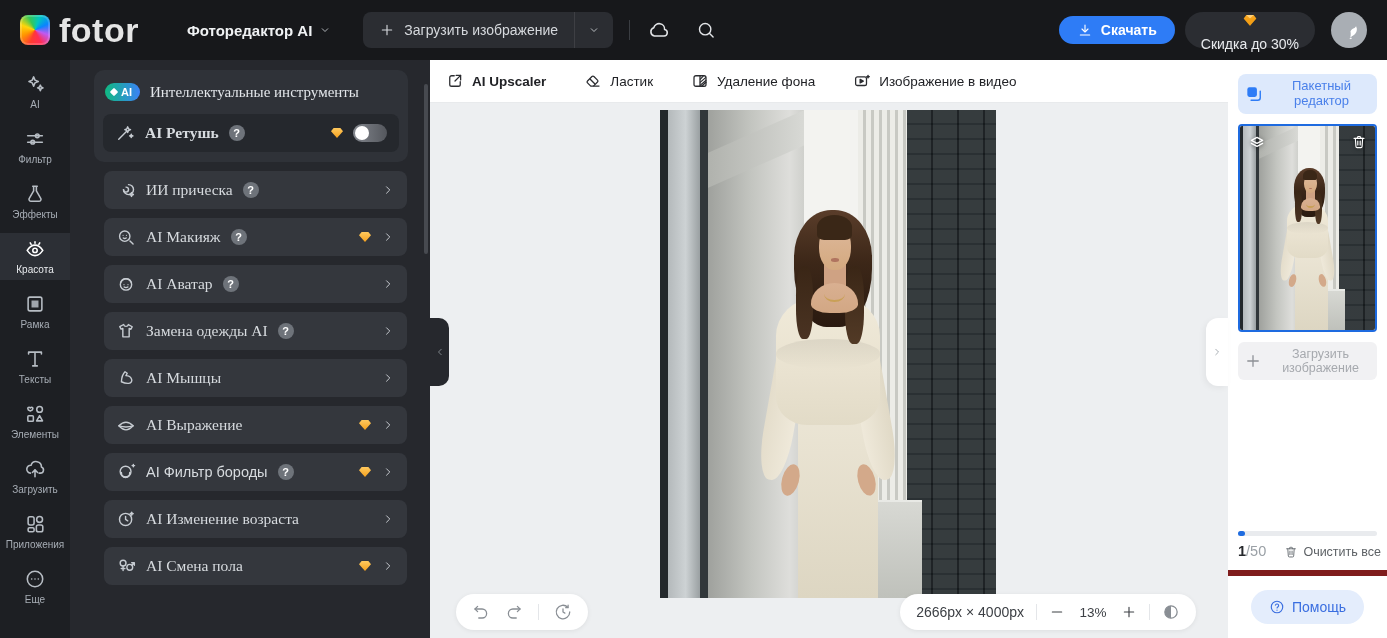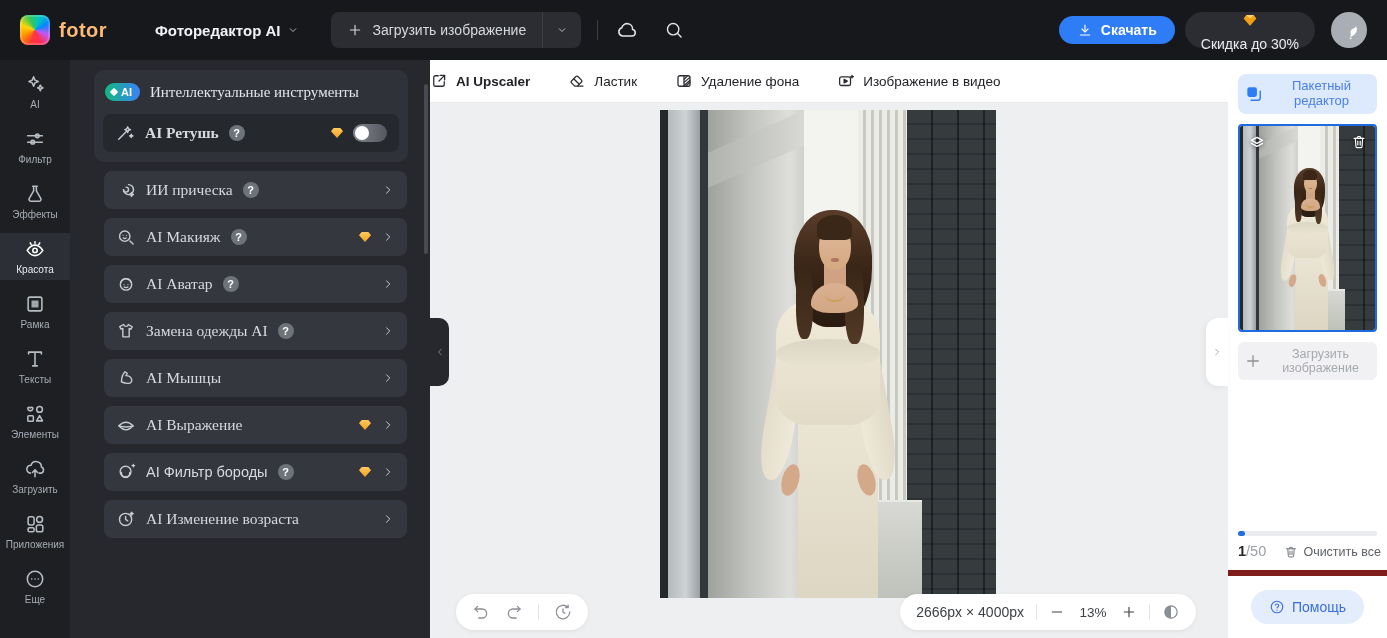--- a/index.html
+++ b/index.html
@@ -10,21 +10,21 @@
   .i12{width:12px;height:12px;} .i14{width:14px;height:14px;} .i16{width:16px;height:16px;}
   .i18{width:18px;height:18px;} .i20{width:20px;height:20px;} .i22{width:22px;height:22px;}
 
   
   .header{position:absolute;left:0;top:0;width:1387px;height:60px;background:#17181b;
           display:flex;align-items:center;padding:0 20px;box-sizing:border-box;z-index:30;}
   .logo{display:flex;align-items:center;gap:9px;cursor:pointer;}
   .logo-mark{width:30px;height:30px;border-radius:8px;
       background:conic-gradient(from 200deg,#ff3b30,#ff9500,#ffd60a,#34c759,#00c7be,#0a84ff,#bf5af2,#ff2d55,#ff3b30);
       box-shadow:inset 0 0 0 2px rgba(255,255,255,.18);}
-  .logo-text{color:#fdba74;font-size:20px;font-weight:700;letter-spacing:.5px;}
+  .logo-text{color:#e5e5e5;font-size:34px;font-weight:700;letter-spacing:.5px;}
   .editor-menu{display:flex;align-items:center;gap:7px;margin-left:48px;color:#f0f2f4;
       font-size:15px;font-weight:700;cursor:pointer;}
   .editor-menu .ic{color:#c9cdd2;}
   .upload-split{display:flex;margin-left:32px;background:#2b2d32;border-radius:8px;overflow:hidden;height:36px;}
   .upload-main{display:flex;align-items:center;gap:9px;padding:0 16px;color:#d6d9dd;font-size:14px;cursor:pointer;}
   .upload-main .ic{color:#d6d9dd;}
   .upload-caret{width:38px;display:flex;align-items:center;justify-content:center;
       border-left:1px solid rgba(255,255,255,.09);color:#cfd3d7;cursor:pointer;}
   .hdr-divider{width:1px;height:20px;background:#3a3d42;margin:0 18px 0 16px;}
   .hdr-icon{color:#e2e4e7;margin-right:26px;cursor:pointer;}
@@ -79,21 +79,21 @@
   .handleL{position:absolute;left:430px;top:318px;width:19px;height:68px;background:#26282d;
       border-radius:0 10px 10px 0;display:flex;align-items:center;justify-content:center;color:#8d9298;
       cursor:pointer;z-index:25;}
   .handleR{position:absolute;right:159px;top:318px;width:22px;height:68px;background:#fff;
       border-radius:12px 0 0 12px;display:flex;align-items:center;justify-content:center;color:#9aa0a6;
       cursor:pointer;z-index:25;box-shadow:-2px 2px 6px rgba(0,0,0,.05);}
 
   
   .canvas{position:absolute;left:430px;top:60px;right:159px;bottom:0;background:#edeff1;z-index:10;}
   .tabbar{position:absolute;left:0;right:0;top:0;height:43px;background:#fff;border-bottom:1px solid #e8eaec;
-      display:flex;align-items:center;gap:38px;box-sizing:border-box;}
+      display:flex;align-items:center;padding-left:16px;gap:38px;box-sizing:border-box;}
   .tab{display:flex;align-items:center;gap:8px;cursor:pointer;color:#212226;}
   .tab .ic{color:#2b2c30;}
   .tab .t{font-size:13.5px;font-weight:500;}
   .tab:first-child .t{font-weight:700;}
 
   .pill{position:absolute;bottom:8px;height:36px;background:#fff;border-radius:18px;display:flex;
       align-items:center;box-shadow:0 1px 5px rgba(0,0,0,.07);justify-content:space-between;}
   .pill-left{left:26px;padding:0 16px;gap:15px;}
   .pill-right{right:32px;padding:0 16px;gap:12px;}
   .pill .ic{color:#898e94;cursor:pointer;}
@@ -518,20 +518,38 @@
           </svg>
         </span>
         <span class="t-label">AI Изменение возраста</span>
         <span class="spacer"></span>
         <span class="ic i14 t-chev">
           <svg viewBox="0 0 24 24" fill="none" stroke="currentColor" stroke-width="1.7" stroke-linecap="round" stroke-linejoin="round">
             <path d="M9.5 6.5L15 12l-5.5 5.5"></path>
           </svg>
         </span>
       </div>
+      <div class="tool-item">
+        <span class="ic i20 t-icon">
+          <svg viewBox="0 0 24 24" fill="none" stroke="currentColor" stroke-width="1.7" stroke-linecap="round" stroke-linejoin="round">
+            <circle cx="8.5" cy="8.5" r="3.5"></circle>
+            <path d="M8.5 12v5.5M6.3 15h4.4"></path>
+            <circle cx="16.5" cy="13.5" r="3.5"></circle>
+            <path d="M19 11l3-3M22 8h-3.2M22 8v3.2"></path>
+          </svg>
+        </span>
+        <span class="t-label">AI Смена пола</span>
+        <span class="spacer"></span>
+        <span class="diamond"></span>
+        <span class="ic i14 t-chev">
+          <svg viewBox="0 0 24 24" fill="none" stroke="currentColor" stroke-width="1.7" stroke-linecap="round" stroke-linejoin="round">
+            <path d="M9.5 6.5L15 12l-5.5 5.5"></path>
+          </svg>
+        </span>
+      </div>
     </div>
   <div class="tools-scrollbar"></div>
 </div>
 <div class="handleL">
   <span class="ic i12">
       <svg viewBox="0 0 24 24" fill="none" stroke="currentColor" stroke-width="1.7" stroke-linecap="round" stroke-linejoin="round">
         <path d="M14.5 6.5L9 12l5.5 5.5"></path>
       </svg>
     </span>
 </div>

